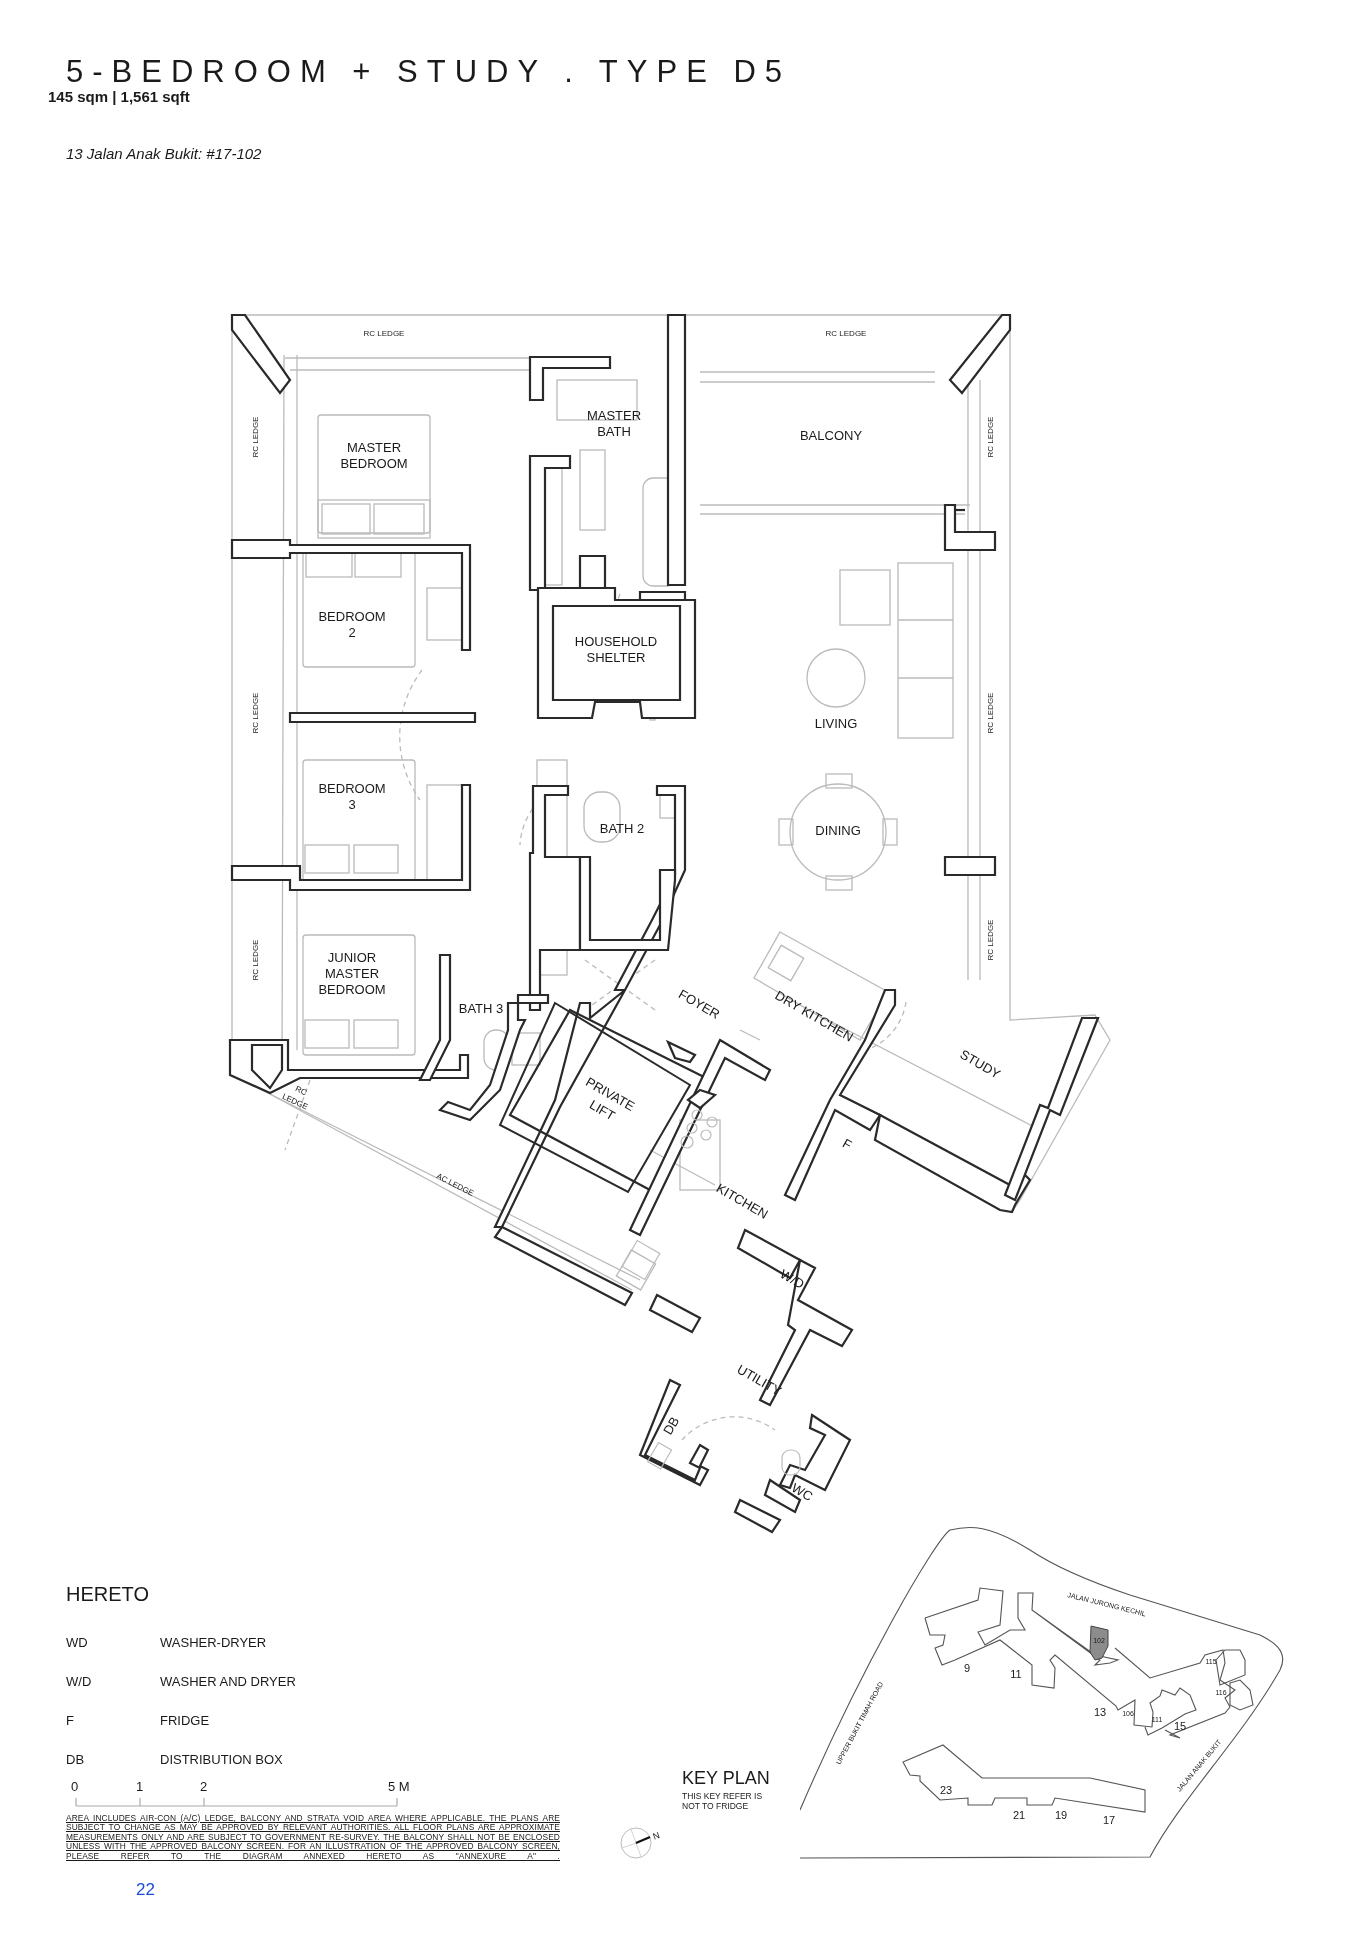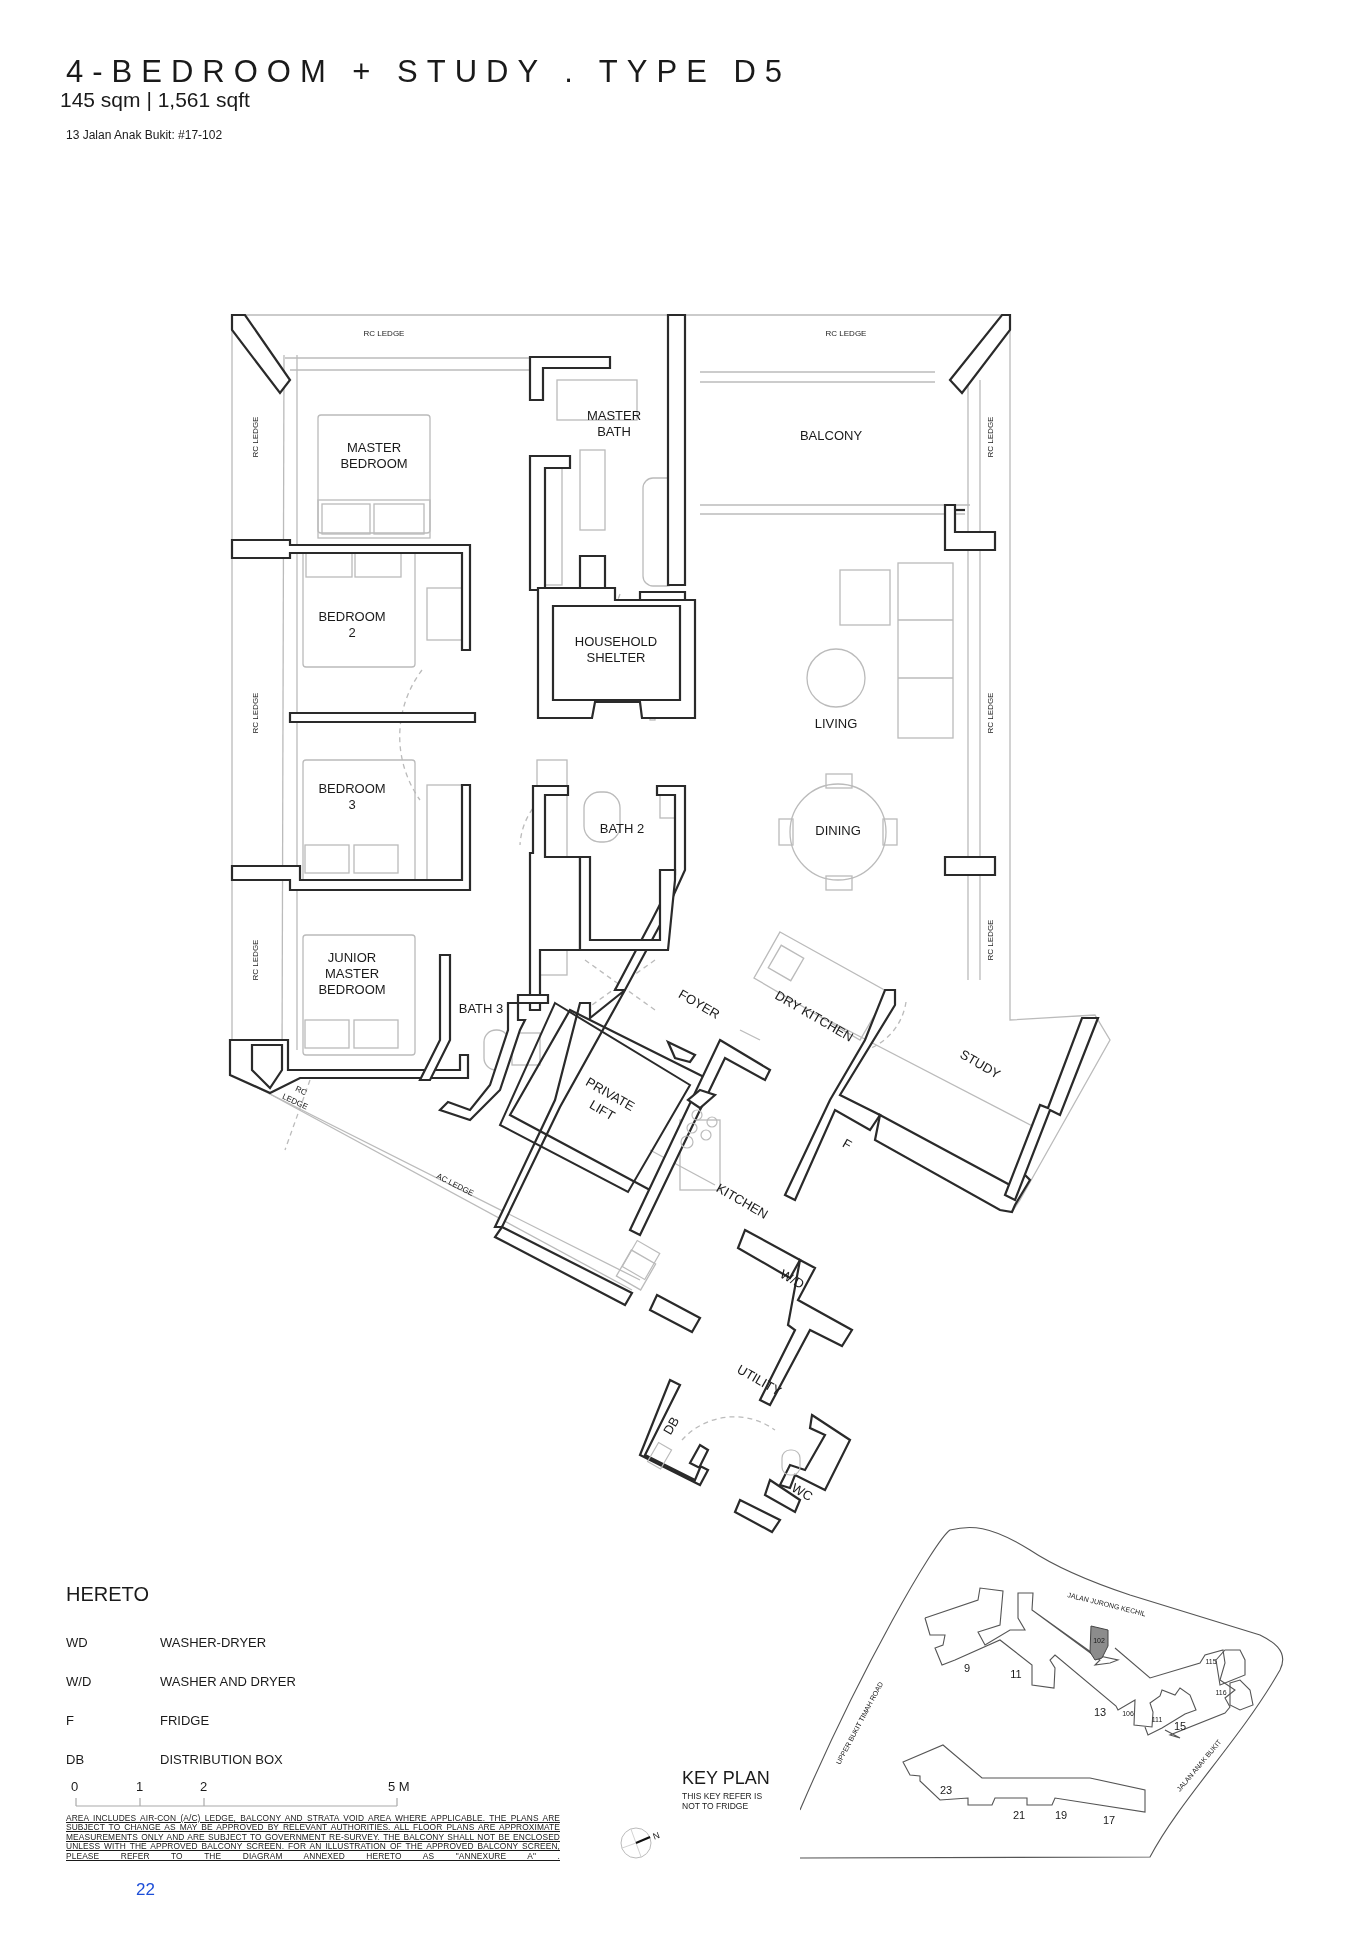--- a/index.html
+++ b/index.html
@@ -1,35 +1,35 @@
 <!DOCTYPE html>
 <html><head>
 <meta charset="utf-8">
 <style>
   html,body{margin:0;padding:0;background:#fff;}
   body{width:1359px;height:1949px;position:relative;overflow:hidden;font-family:"Liberation Sans",sans-serif;color:#1a1a1a;}
   .title{position:absolute;left:66px;top:54px;font-size:31px;letter-spacing:9px;font-weight:400;white-space:nowrap;}
-  .area{position:absolute;left:60px;top:88px;font-size:21px;}
-  .address{position:absolute;left:66px;top:128px;font-size:12px;}
+  .area{position:absolute;left:48px;top:88px;font-size:15px;font-weight:bold;}
+  .address{position:absolute;left:66px;top:145px;font-size:15px;font-style:italic;}
   svg text{font-family:"Liberation Sans",sans-serif;fill:#1a1a1a;}
   .legend-title{position:absolute;left:66px;top:1583px;font-size:20px;}
   .legend{position:absolute;left:66px;top:1612px;font-size:13px;line-height:16px;}
   .legend-row{display:flex;margin-top:23px;}
   .legend-code{width:94px;}
   .scale{position:absolute;left:66px;top:1776px;width:360px;height:40px;}
   .disclaimer{position:absolute;left:66px;top:1814px;width:494px;font-size:8.4px;line-height:9.4px;text-align:justify;text-align-last:justify;letter-spacing:0.1px;text-decoration:underline;}
   .page-number{position:absolute;left:136px;top:1880px;font-size:17px;color:#1d4ed8;}
   .keyplan-label{position:absolute;left:682px;top:1768px;}
   .keyplan-title{font-size:18px;}
   .keyplan-note{font-size:8.5px;line-height:10px;margin-top:2px;}
 </style>
 </head>
 <body>
 
-<div class="title">4-BEDROOM + STUDY . TYPE D5</div>
+<div class="title">5-BEDROOM + STUDY . TYPE D5</div>
 <div class="area">145 sqm | 1,561 sqft</div>
 <div class="address">13 Jalan Anak Bukit: #17-102</div>
 
 <svg style="position:absolute;left:0;top:0" width="1359" height="1560" viewBox="0 0 1359 1560">
   <g fill="none" stroke="#bbb" stroke-width="1.3">
 
     <path d="M232 315 L1010 315 L1010 1020 L1095 1015 L1110 1040 L1020 1200 L1012 1212"></path>
     <path d="M232 315 L232 1075 L268 1093 L640 1280"></path>
     <path d="M268 1093 L632 1290"></path>
     <line x1="284" y1="355" x2="282" y2="1068"></line>

